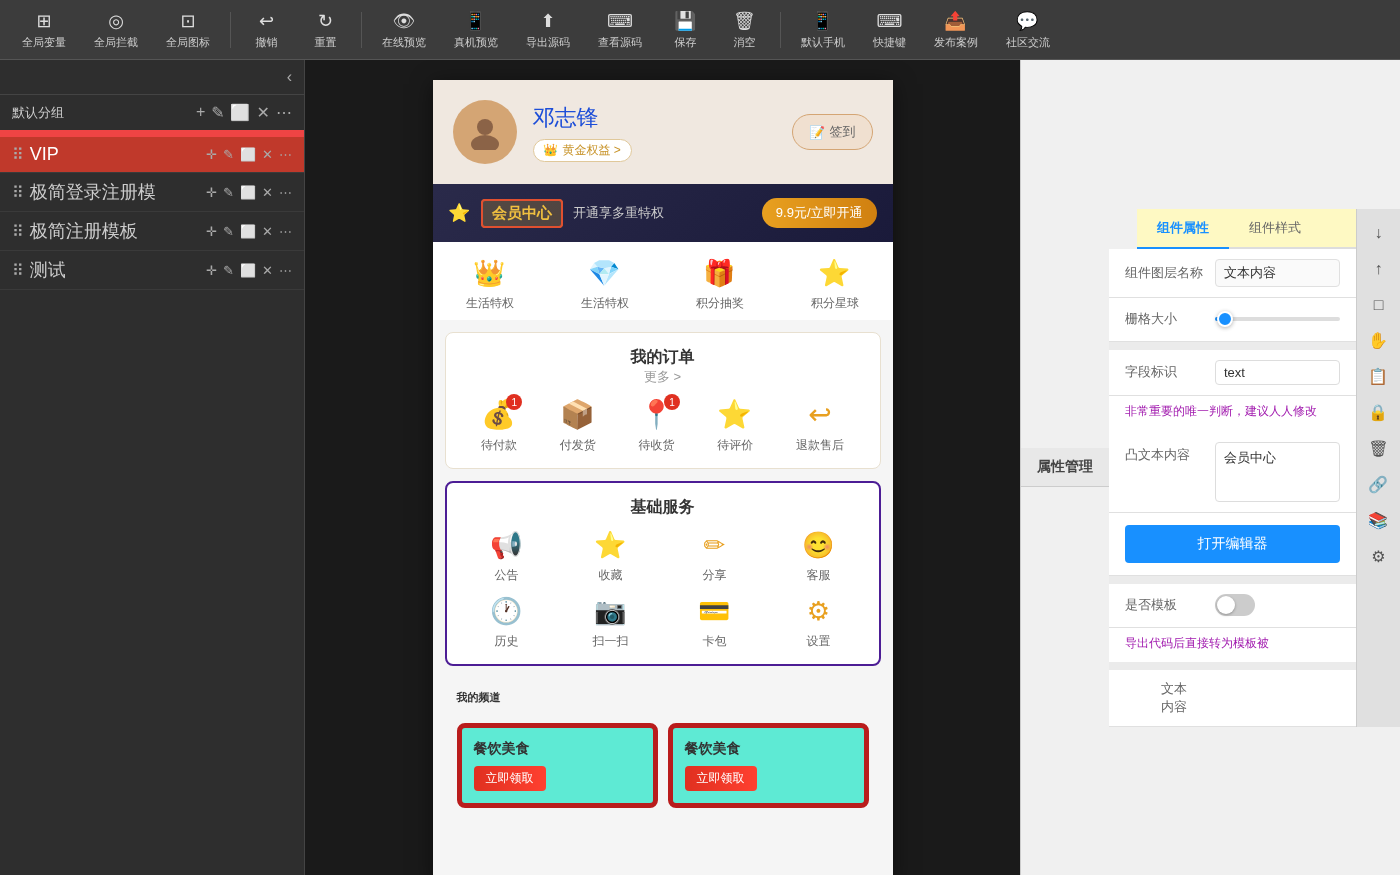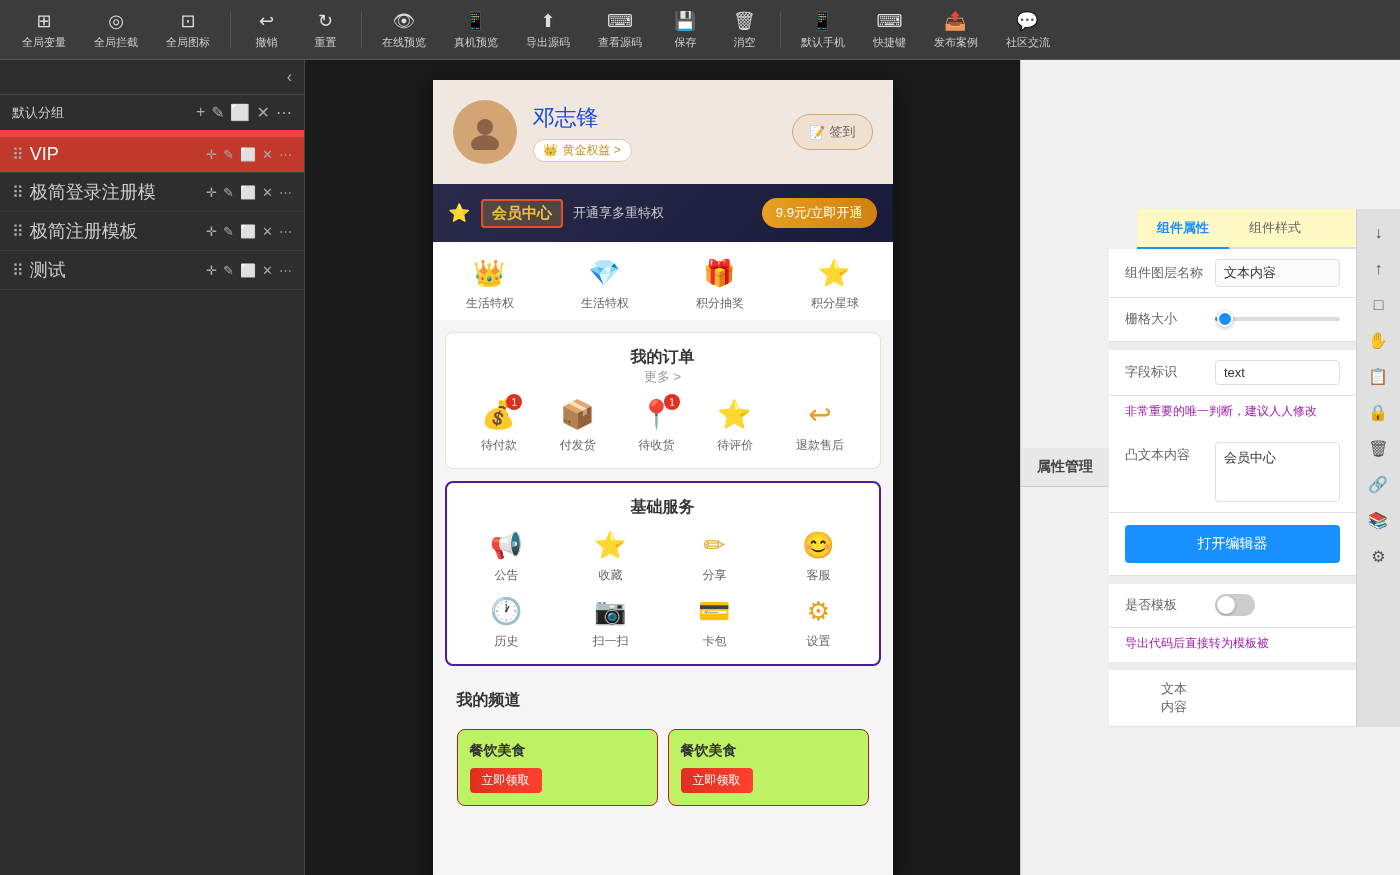--- a/index.html
+++ b/index.html
@@ -259,27 +259,27 @@
       align-items: center;
       gap: 6px;
       cursor: pointer;
     }
     .service-icon { font-size: 26px; color: #e8a020; }
     .service-label { font-size: 12px; color: #666; }
 
     .channel-section {
       margin: 0 12px 12px;
     }
-    .channel-title { font-size: 16px; font-weight: bold; color: #333; margin-bottom: 10px; }
+    .channel-title { font-size: 11px; font-weight: bold; color: #333; margin-bottom: 10px; }
     .channel-grid { display: grid; grid-template-columns: 1fr 1fr; gap: 10px; }
     .channel-card {
-      background: #bef264;
+      background: #5eead4;
       border-radius: 8px;
       padding: 12px;
-      border: 1px solid #b91c1c;
+      border: 5px solid #b91c1c;
     }
     .channel-card-title { font-size: 14px; font-weight: bold; color: #333; margin-bottom: 8px; }
     .channel-card-btn {
       background: linear-gradient(90deg, #e03020, #ff4030);
       color: #fff;
       border-radius: 4px;
       padding: 4px 12px;
       font-size: 12px;
       display: inline-block;
       cursor: pointer;

